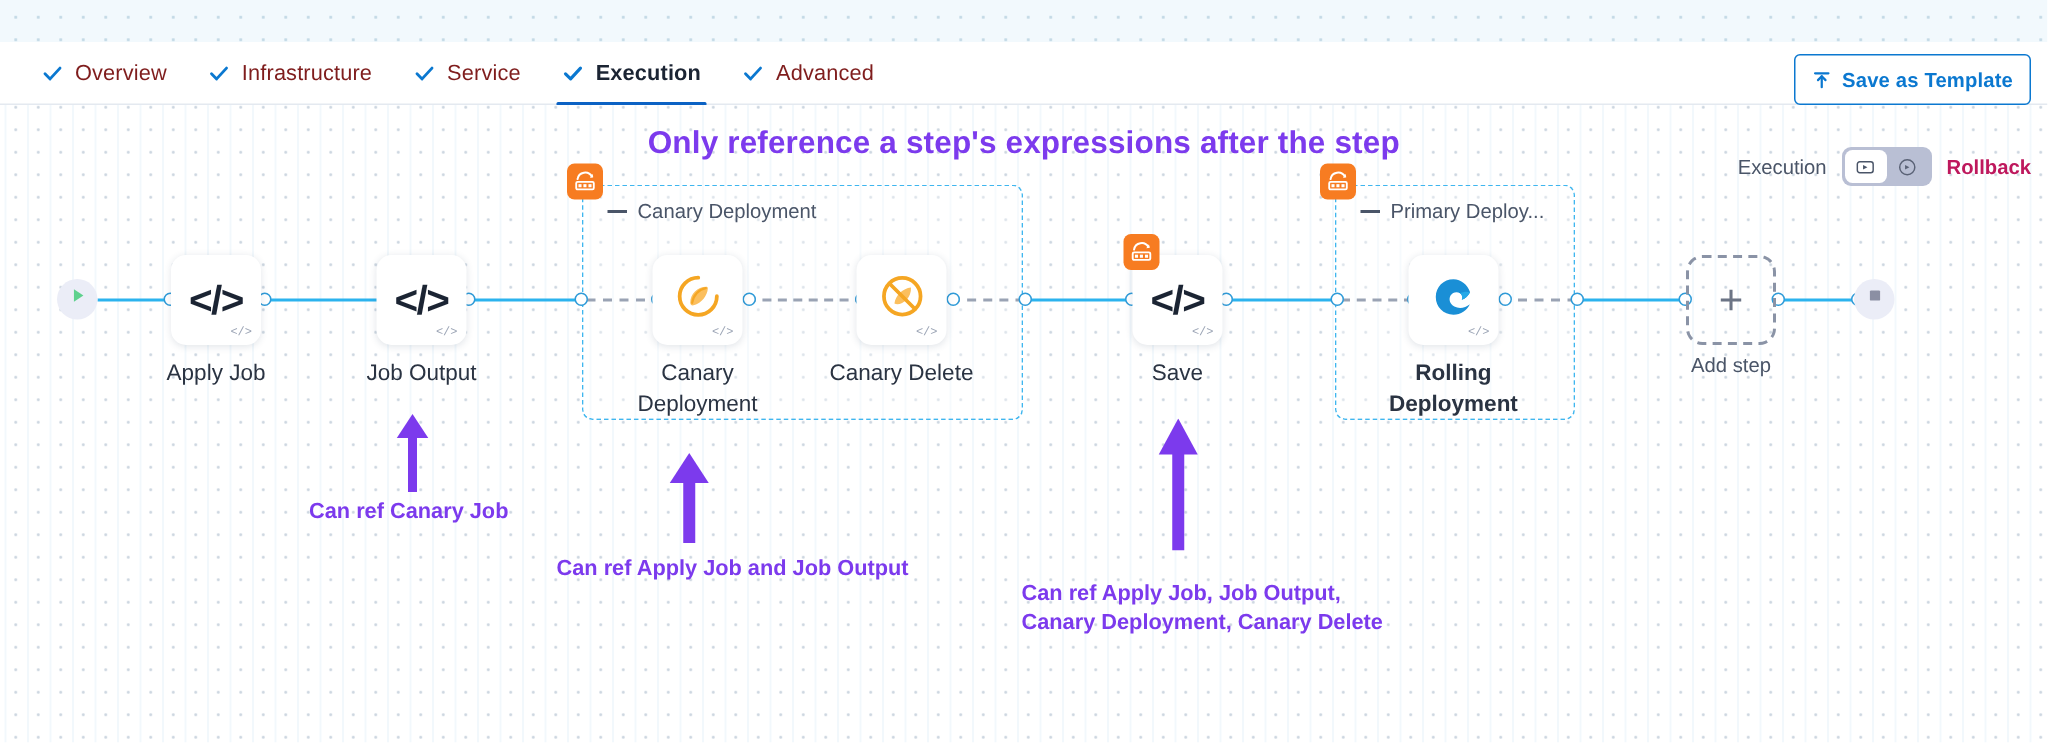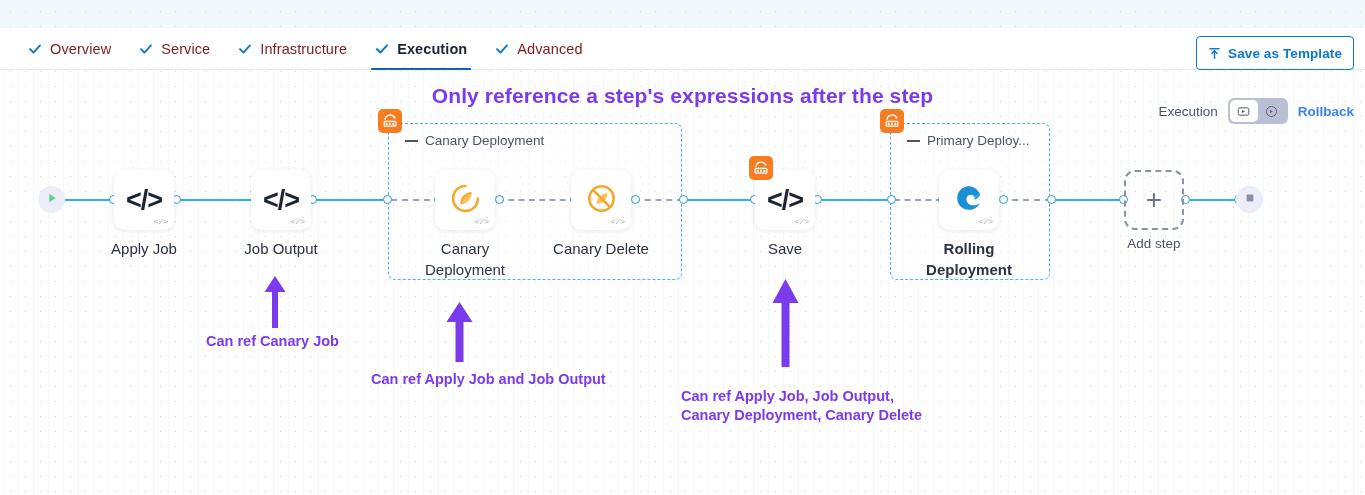--- a/index.html
+++ b/index.html
@@ -149,21 +149,21 @@
     align-items: center;
     justify-content: center;
     border-radius: 5px;
     cursor: pointer;
   }
   .toggle-btn.sel { background: #ffffff; }
   .toggle-btn svg { display: block; }
   .rollback-link {
     font-size: 13.5px;
     font-weight: bold;
-    color: #3b82f6;
+    color: #be185d;
     cursor: pointer;
   }
 
   
   .pipeline { position: absolute; left: 0; top: 70px; width: 1365px; height: 425px; }
 
   .conn {
     position: absolute;
     height: 2px;
     background: #2cb3ee;
@@ -337,30 +337,30 @@
       </span>
       <span class="tab-label">Overview</span>
     </div>
 
     <div class="tab">
       <span class="check">
         <svg width="14" height="14" viewBox="0 0 14 14">
             <path d="M2 7.2 L5.4 10.6 L12 3.4" fill="none" stroke="#0b78d0" stroke-width="1.9" stroke-linecap="round" stroke-linejoin="round"></path>
           </svg>
       </span>
-      <span class="tab-label">Service</span>
+      <span class="tab-label">Infrastructure</span>
     </div>
 
     <div class="tab">
       <span class="check">
         <svg width="14" height="14" viewBox="0 0 14 14">
             <path d="M2 7.2 L5.4 10.6 L12 3.4" fill="none" stroke="#0b78d0" stroke-width="1.9" stroke-linecap="round" stroke-linejoin="round"></path>
           </svg>
       </span>
-      <span class="tab-label">Infrastructure</span>
+      <span class="tab-label">Service</span>
     </div>
 
     <div class="tab active">
       <span class="check">
         <svg width="14" height="14" viewBox="0 0 14 14">
             <path d="M2 7.2 L5.4 10.6 L12 3.4" fill="none" stroke="#0b78d0" stroke-width="2.1" stroke-linecap="round" stroke-linejoin="round"></path>
           </svg>
       </span>
       <span class="tab-label">Execution</span>
     </div>

